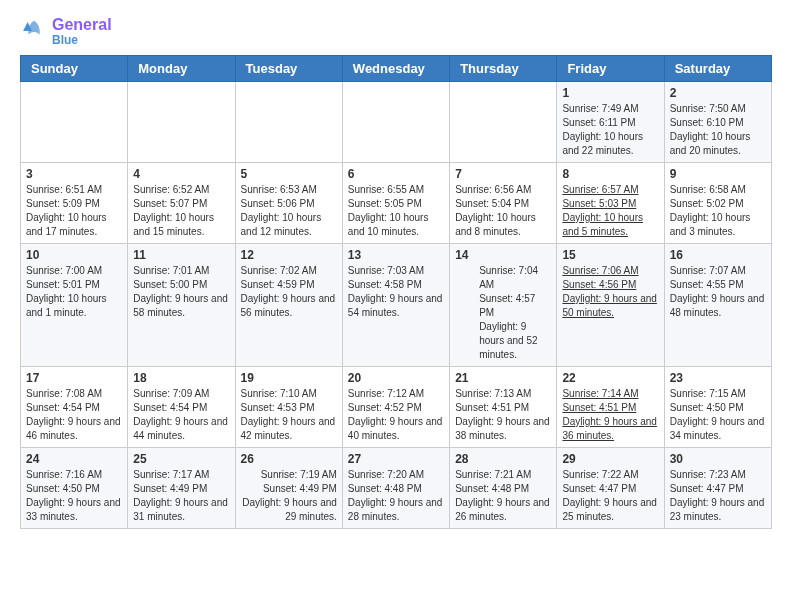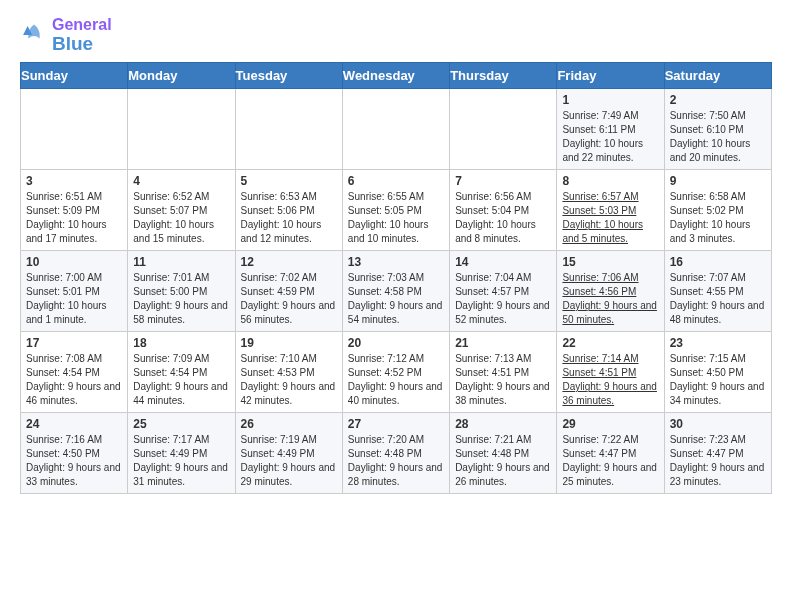--- a/index.html
+++ b/index.html
@@ -42,21 +42,21 @@
     }
     table {
       width: 100%;
       border-collapse: collapse;
       table-layout: fixed;
     }
     thead th {
       background-color: #3a7abf;
       color: #fff;
       text-align: left;
-      padding: 5px 0;
+      padding: 5px 10px;
       font-size: 13px;
       font-weight: bold;
       border: 1px solid #2a6aaf;
     }
     tbody td {
       border: 1px solid #ccc;
       vertical-align: top;
       padding: 4px 5px;
       font-size: 10.5px;
       color: #333;
@@ -91,21 +91,21 @@
   <div class="header-area">
     <div class="logo">
       <svg class="logo-icon" viewBox="0 0 40 40">
         <text y="20" font-size="22" fill="#4a90d9">▲</text>
         <path d="M20 5 Q30 12 28 25 Q20 18 12 25 Q10 12 20 5Z" fill="#4a90d9" opacity="0.7"></path>
       </svg>
       <div>
         <div style="font-size:16px;font-weight:bold;color:#333;line-height:1.1;">
           <span style="color:#8b5cf6;">General</span>
         </div>
-        <div style="font-size:19px;font-weight:bold;color:#4a90d9;line-height:1.1;">Blue</div>
+        <div style="font-size:12px;font-weight:bold;color:#4a90d9;line-height:1.1;">Blue</div>
       </div>
     </div>
     <div class="title-area">
       <div class="main-title"></div>
       <div class="subtitle"></div>
     </div>
   </div>
 
   <table>
     <thead>
@@ -203,21 +203,21 @@
 Daylight: 9 hours and 56 minutes.</div>
           </td>
           <td>
             <span class="day-num">13</span>
             <div class="cell-info" style="white-space: pre-line;">Sunrise: 7:03 AM
 Sunset: 4:58 PM
 Daylight: 9 hours and 54 minutes.</div>
           </td>
           <td>
             <span class="day-num">14</span>
-            <div class="cell-info" style="white-space: pre-line;">Sunrise: 7:04 AM
+            <div class="cell-info" style="white-space: pre-line; margin-left: 24px;">Sunrise: 7:04 AM
 Sunset: 4:57 PM
 Daylight: 9 hours and 52 minutes.</div>
           </td>
           <td>
             <span class="day-num">15</span>
             <div class="cell-info" style="white-space: pre-line; text-decoration: underline;">Sunrise: 7:06 AM
 Sunset: 4:56 PM
 Daylight: 9 hours and 50 minutes.</div>
           </td>
           <td>
@@ -279,21 +279,21 @@
 Daylight: 9 hours and 33 minutes.</div>
           </td>
           <td>
             <span class="day-num">25</span>
             <div class="cell-info" style="white-space: pre-line;">Sunrise: 7:17 AM
 Sunset: 4:49 PM
 Daylight: 9 hours and 31 minutes.</div>
           </td>
           <td>
             <span class="day-num">26</span>
-            <div class="cell-info" style="white-space: pre-line;">Sunrise: 7:19 AM
+            <div class="cell-info" style="white-space: pre-line; text-align: right;">Sunrise: 7:19 AM
 Sunset: 4:49 PM
 Daylight: 9 hours and 29 minutes.</div>
           </td>
           <td>
             <span class="day-num">27</span>
             <div class="cell-info" style="white-space: pre-line;">Sunrise: 7:20 AM
 Sunset: 4:48 PM
 Daylight: 9 hours and 28 minutes.</div>
           </td>
           <td>

